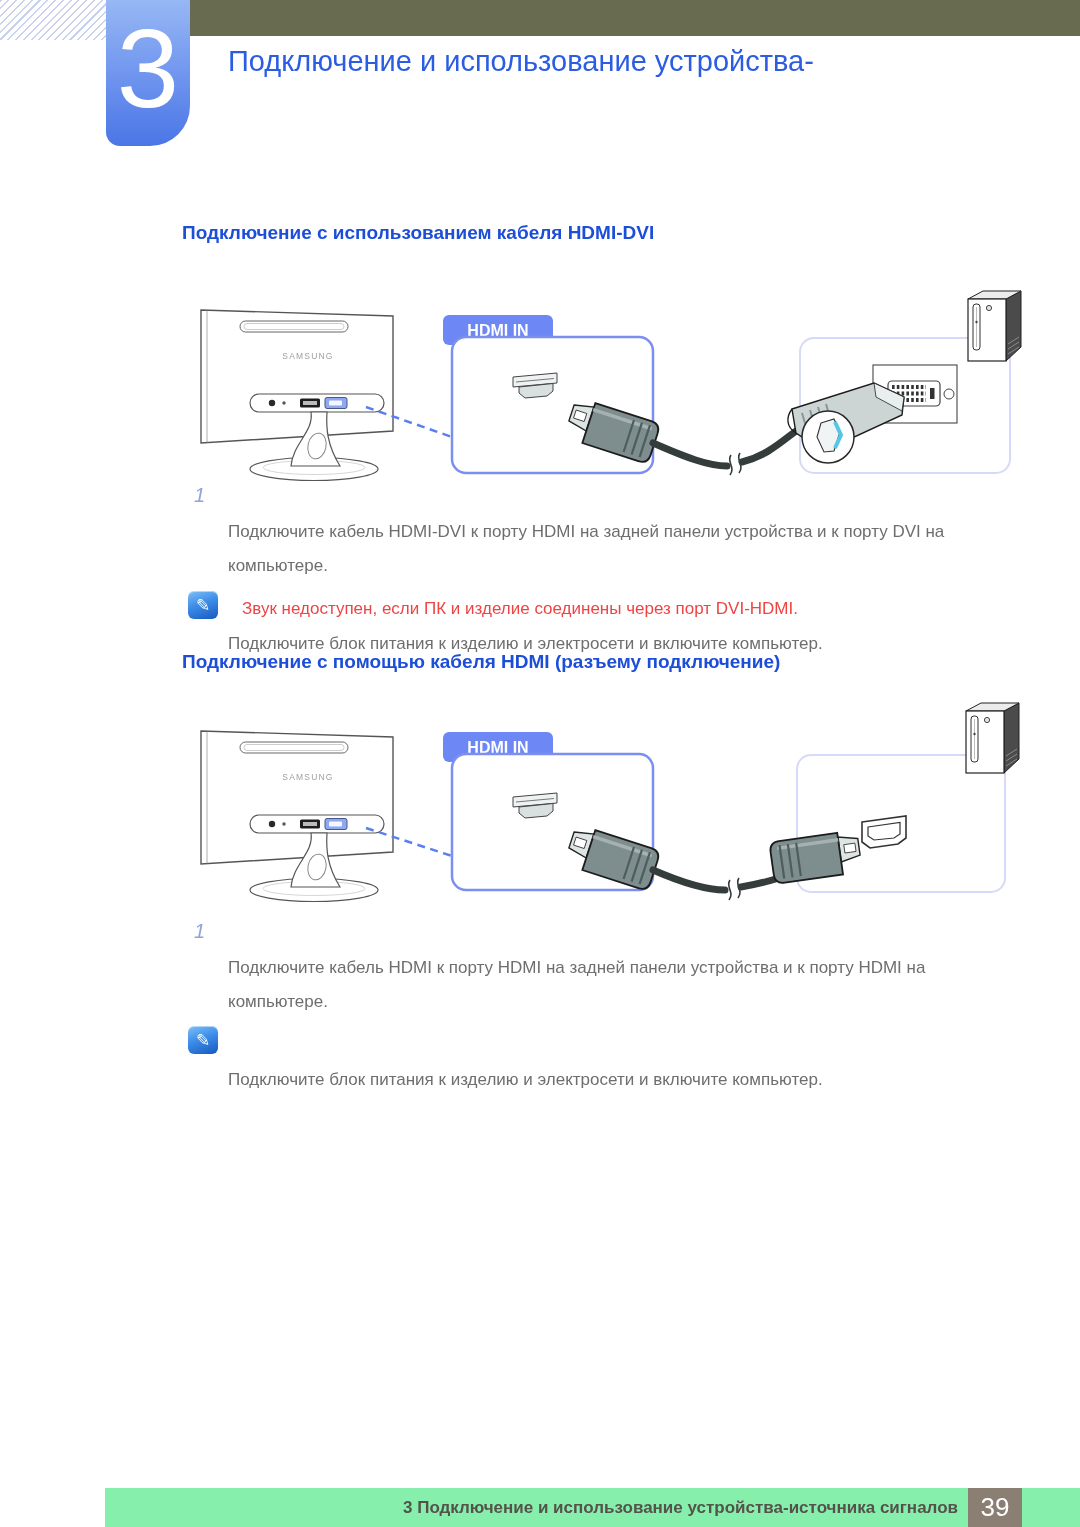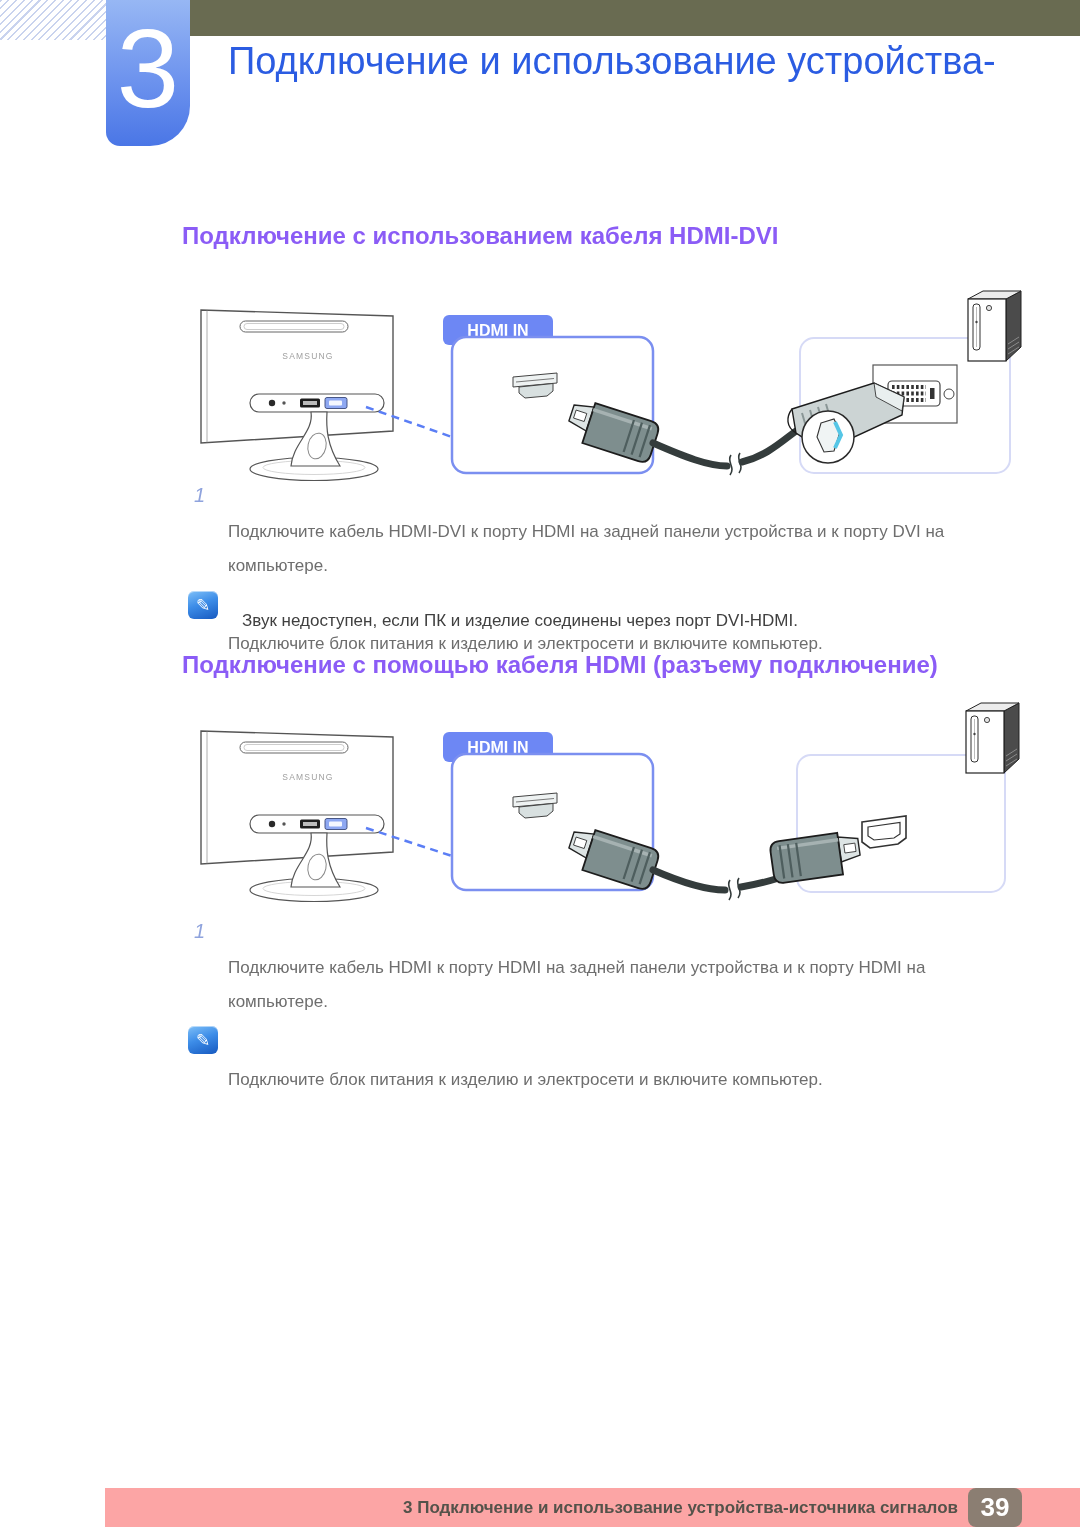--- a/index.html
+++ b/index.html
@@ -14,46 +14,46 @@
     background:repeating-linear-gradient(135deg,#c9d3ee 0 1.5px,transparent 1.5px 5.5px);
   }
   .chapter-badge{
     left:106px;top:0;width:84px;height:146px;
     background:linear-gradient(180deg,#97b7f4 0%,#6d93ee 55%,#4a76e6 100%);
     border-radius:0 0 40px 14px;
     display:flex;align-items:center;justify-content:center;
   }
   .chapter-badge span{color:#ffffff;font-size:112px;line-height:1;margin-top:-8px;}
   .top-band{left:190px;top:0;width:890px;height:36px;background:#696b51;}
-  .page-title{left:228px;top:38px;color:#2b5ce2;font-size:38px;line-height:46px;}
+  .page-title{left:228px;top:38px;color:#2b5ce2;font-size:29px;line-height:46px;}
   
-  .sec-heading{color:#8b5cf6;font-size:24px;font-weight:bold;left:182px;}
+  .sec-heading{color:#1d4ed8;font-size:19px;font-weight:bold;left:182px;}
   .steps{left:194px;width:810px;}
   .step{display:flex;margin-bottom:10px;}
   .step-num{width:34px;flex:0 0 34px;font-style:italic;font-size:20px;color:#8fa3dd;padding-top:3px;}
   .step-text{width:740px;font-size:17px;line-height:34px;color:#6e6e6e;margin-top:34px;}
   .note{left:188px;display:flex;align-items:flex-start;}
   .note-icon{
     width:30px;height:28px;flex:0 0 30px;border-radius:6px;
     background:linear-gradient(160deg,#7fc0f8 0%,#3d8de8 45%,#1659c0 100%);
     color:#fff;display:flex;align-items:center;justify-content:center;
     font-size:17px;box-shadow:inset 0 1px 0 rgba(255,255,255,.5);
   }
-  .note-body{margin-left:24px;font-size:17px;line-height:32px;color:#404040;padding-top:2px;width:770px;margin-top:12px;}
+  .note-body{margin-left:24px;font-size:17px;line-height:32px;color:#ef4444;padding-top:2px;width:770px;}
   .hp-icon{vertical-align:-3px;margin:0 1px;}
   
-  .footer{left:105px;top:1488px;width:975px;height:39px;background:#fca5a5;}
+  .footer{left:105px;top:1488px;width:975px;height:39px;background:#86efac;}
   .footer-text{
     position:absolute;right:122px;top:0;height:39px;display:flex;align-items:center;
     font-size:17px;font-weight:bold;color:#54524a;
   }
   .page-box{
     position:absolute;left:863px;top:0;width:54px;height:39px;background:#8b7e72;
     display:flex;align-items:center;justify-content:center;
-    color:#fff;font-size:26px;font-weight:bold;border-radius:8px;
+    color:#fff;font-size:26px;font-weight:normal;
   }
   svg text{font-family:"Liberation Sans",sans-serif;}
 </style>
 </head>
 <body>
 
 <div class="abs hatch"></div>
 <div class="abs chapter-badge">
   <span>3</span>
 </div>

